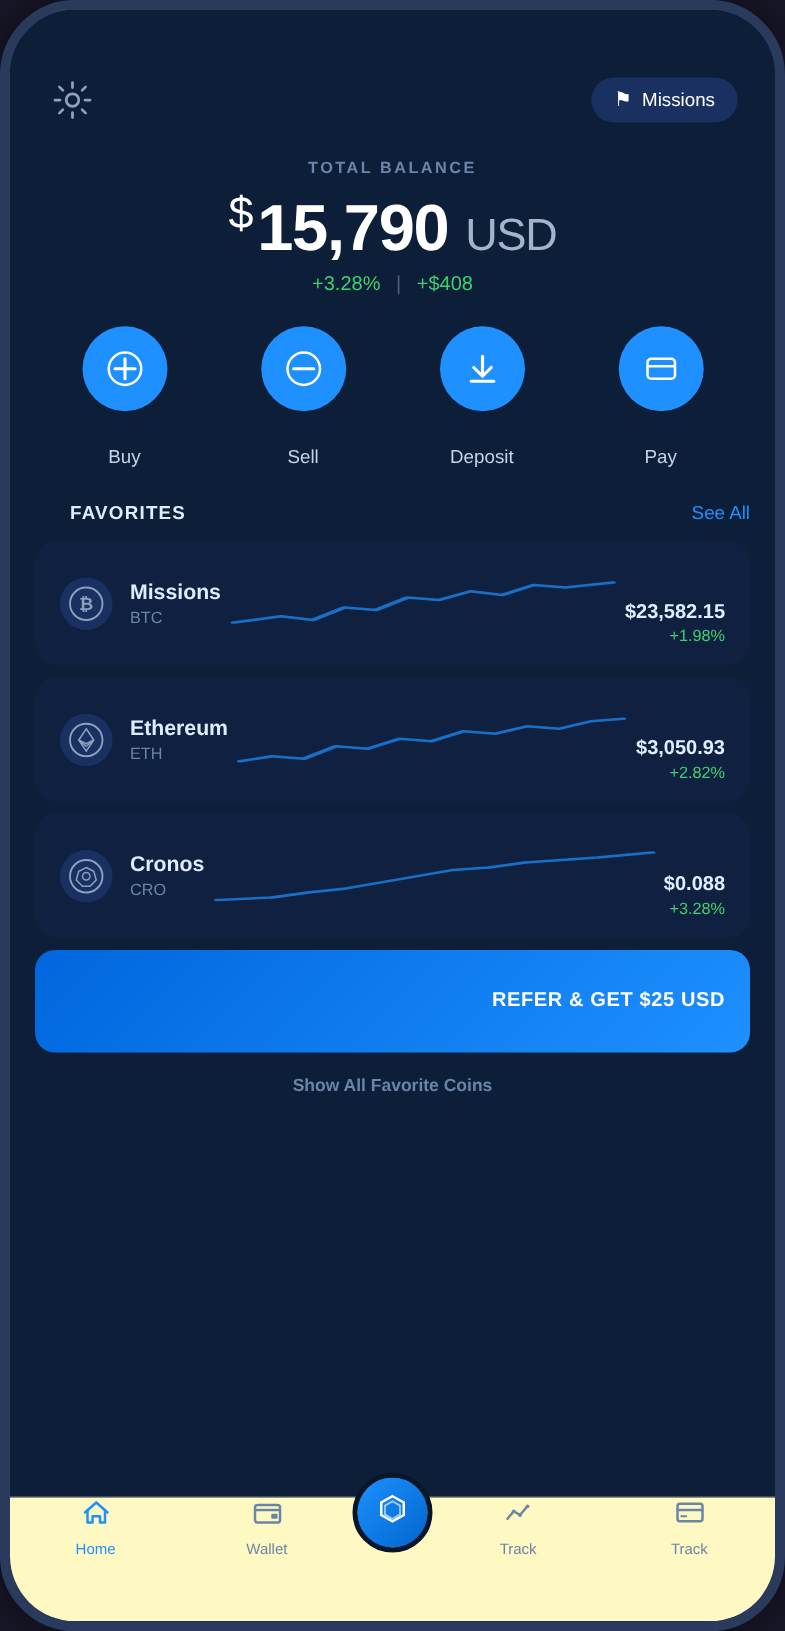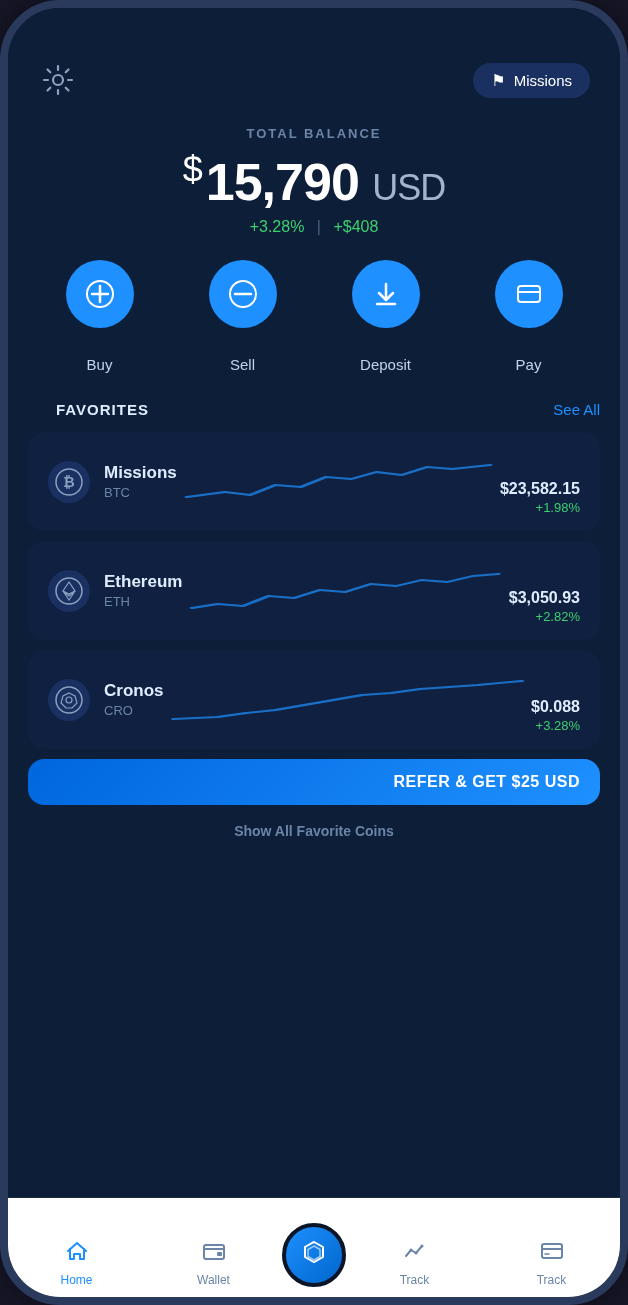--- a/index.html
+++ b/index.html
@@ -221,21 +221,21 @@
     }
     .coin-price-change {
       color: #3ecf6e;
       font-size: 13px;
       margin-top: 2px;
     }
     
     .refer-banner {
       background: linear-gradient(135deg, #0066dd, #1e90ff);
       border-radius: 16px;
-      padding: 14px 20px;
+      padding: 32px 20px;
       text-align: right;
       margin-bottom: 10px;
       cursor: pointer;
     }
     .refer-text {
       color: #fff;
       font-size: 16px;
       font-weight: 700;
       letter-spacing: 0.5px;
     }
@@ -244,23 +244,23 @@
       text-align: center;
       color: #6a85a8;
       font-size: 14px;
       padding: 8px 0 16px;
       cursor: pointer;
       font-weight: bold;
     }
     
     .bottom-nav {
       height: 100px;
-      background: #ffffff;
-      display: flex;
-      align-items: flex-end;
+      background: #fef9c3;
+      display: flex;
+      align-items: flex-start;
       justify-content: space-around;
       border-top: 1px solid #1a2a40;
       flex-shrink: 0;
       padding-bottom: 10px;
     }
     .nav-item {
       display: flex;
       flex-direction: column;
       align-items: center;
       gap: 4px;

